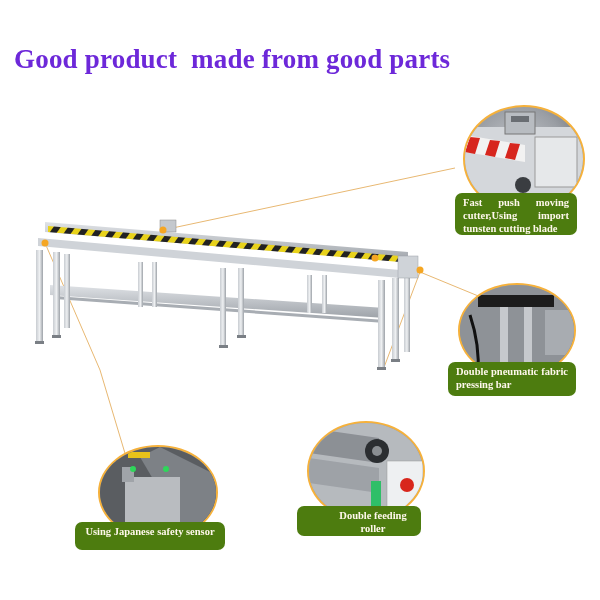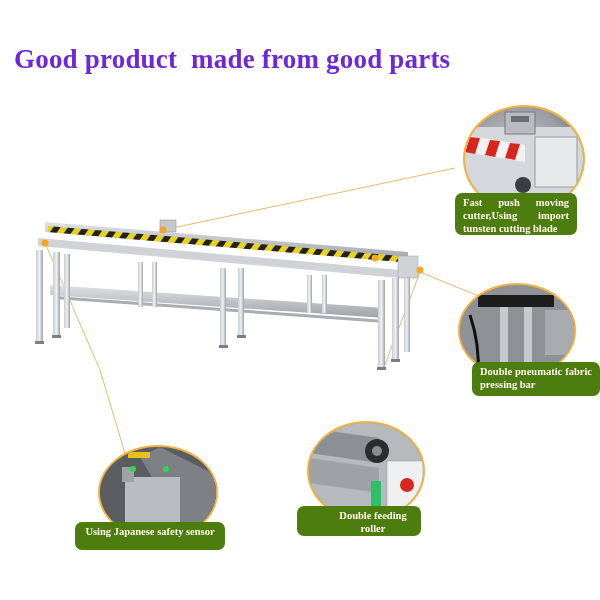--- a/index.html
+++ b/index.html
@@ -114,21 +114,21 @@
   <div class="circle" style="left:458px; top:283px; width:118px; height:95px;">
     <svg width="118" height="95" viewBox="0 0 118 95">
       <rect x="0" y="0" width="118" height="95" fill="#8e9297"></rect>
       <rect x="18" y="10" width="76" height="12" fill="#1c1c1c"></rect>
       <rect x="40" y="22" width="8" height="60" fill="#c6c9cd"></rect>
       <rect x="64" y="22" width="8" height="60" fill="#c6c9cd"></rect>
       <rect x="85" y="25" width="30" height="45" fill="#a8acb1"></rect>
       <path d="M10 30 Q20 60 18 90" stroke="#111" stroke-width="3" fill="none"></path>
     </svg>
   </div>
-  <div class="label" style="left:472px; top:362px; width:128px; height:34px;">
+  <div class="label" style="left:448px; top:362px; width:128px; height:34px;">
     <span>Double pneumatic fabric pressing bar</span>
   </div>
 </div>
 
 <div class="callout">
   <div class="circle" style="left:98px; top:445px; width:120px; height:95px;">
     <svg width="120" height="95" viewBox="0 0 120 95">
       <rect x="0" y="0" width="120" height="95" fill="#5a5d61"></rect>
       <polygon points="60,0 120,30 120,95 90,95 40,10" fill="#7d8186"></polygon>
       <rect x="28" y="5" width="22" height="6" fill="#e8c21a"></rect>

